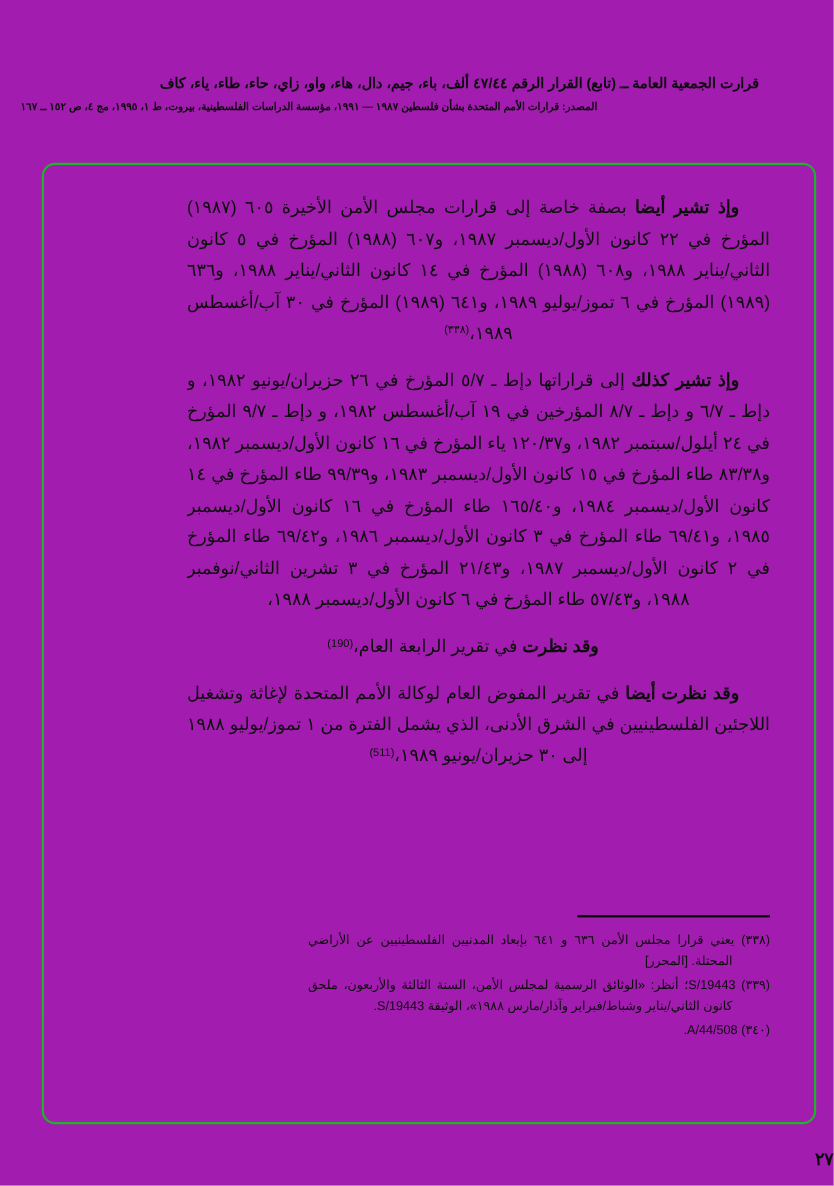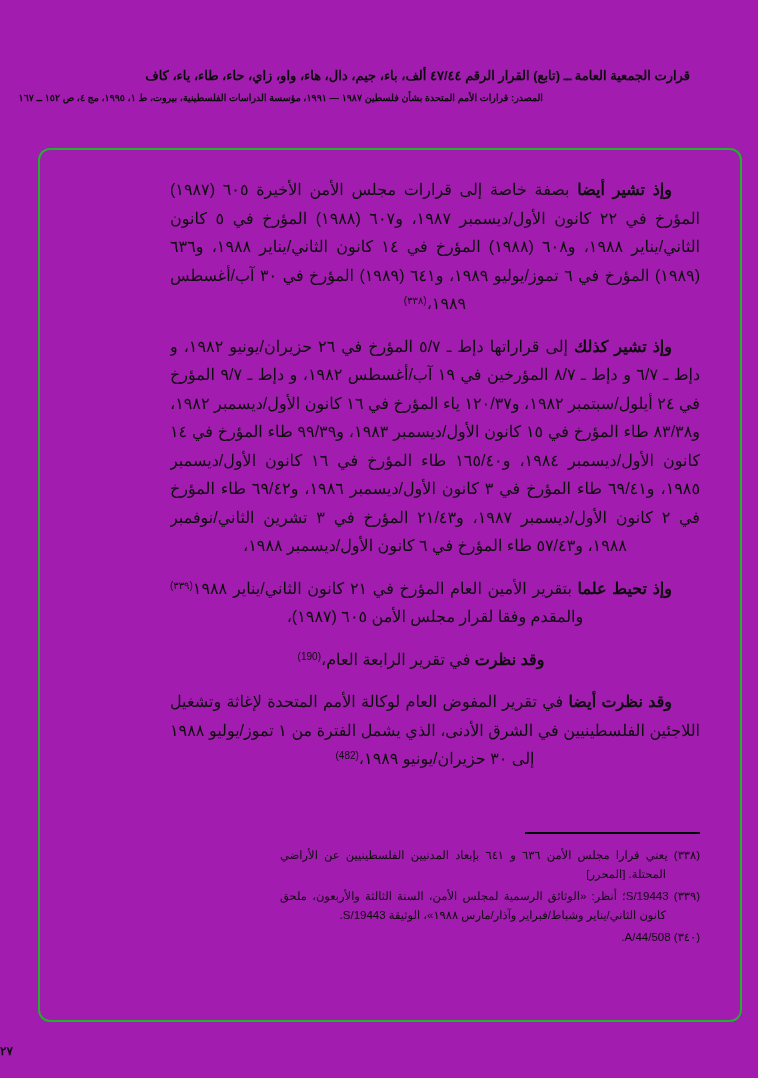--- a/index.html
+++ b/index.html
@@ -62,41 +62,40 @@
     font-size:11.5px;
     line-height:18.5px;
     text-align:justify;
     padding-right:34px;
     text-indent:-34px;
     color:#0d0d0d;
   }
   
   .page-num{
     position:absolute;top:1044px;left:0;right:0;
-    text-align:left;font-weight:bold;font-size:12px;color:#0b0b0b;
+    text-align:right;font-weight:bold;font-size:16px;color:#0b0b0b;
   }
 </style>
 </head>
 <body>
 
 <div class="page">
 
   <div class="header">
     <div class="header-line1">قرارت الجمعية العامة ــ (تابع) القرار الرقم ٤٧/٤٤ ألف، باء، جيم، دال، هاء، واو، زاي، حاء، طاء، ياء، كاف</div>
     <div class="header-line2">المصدر: قرارات الأمم المتحدة بشأن فلسطين ١٩٨٧ — ١٩٩١، مؤسسة الدراسات الفلسطينية، بيروت، ط ١، ١٩٩٥، مج ٤، ص ١٥٢ ــ ١٦٧</div>
   </div>
 
   <div class="green-box" style="border-color: rgb(30, 179, 42);">
     <div class="box-content">
       <div class="body-col">
           <p class="para"><span class="bold">وإذ تشير أيضا</span><span> بصفة خاصة إلى قرارات مجلس الأمن الأخيرة ٦٠٥ (١٩٨٧) المؤرخ في ٢٢ كانون الأول/ديسمبر ١٩٨٧، و٦٠٧ (١٩٨٨) المؤرخ في ٥ كانون الثاني/يناير ١٩٨٨، و٦٠٨ (١٩٨٨) المؤرخ في ١٤ كانون الثاني/يناير ١٩٨٨، و٦٣٦ (١٩٨٩) المؤرخ في ٦ تموز/يوليو ١٩٨٩، و٦٤١ (١٩٨٩) المؤرخ في ٣٠ آب/أغسطس ١٩٨٩،</span><sup>(٣٣٨)</sup></p>
           <p class="para"><span class="bold">وإذ تشير كذلك</span><span> إلى قراراتها دإط ـ ٥/٧ المؤرخ في ٢٦ حزيران/يونيو ١٩٨٢، و دإط ـ ٦/٧ و دإط ـ ٨/٧ المؤرخين في ١٩ آب/أغسطس ١٩٨٢، و دإط ـ ٩/٧ المؤرخ في ٢٤ أيلول/سبتمبر ١٩٨٢، و١٢٠/٣٧ ياء المؤرخ في ١٦ كانون الأول/ديسمبر ١٩٨٢، و٨٣/٣٨ طاء المؤرخ في ١٥ كانون الأول/ديسمبر ١٩٨٣، و٩٩/٣٩ طاء المؤرخ في ١٤ كانون الأول/ديسمبر ١٩٨٤، و١٦٥/٤٠ طاء المؤرخ في ١٦ كانون الأول/ديسمبر ١٩٨٥، و٦٩/٤١ طاء المؤرخ في ٣ كانون الأول/ديسمبر ١٩٨٦، و٦٩/٤٢ طاء المؤرخ في ٢ كانون الأول/ديسمبر ١٩٨٧، و٢١/٤٣ المؤرخ في ٣ تشرين الثاني/نوفمبر ١٩٨٨، و٥٧/٤٣ طاء المؤرخ في ٦ كانون الأول/ديسمبر ١٩٨٨،</span></p>
-          <p class="para"><span class="bold">وإذ تحيط علما</span><span> بتقرير الأمين العام المؤرخ في ٢١ كانون الثاني/يناير ١٩٨٨</span><sup>(٣٣٩)</sup><span> والمقدم وفقا لقرار مجلس الأمن ٦٠٥ (١٩٨٧)،</span></p>
           <p class="para"><span class="bold">وقد نظرت</span><span> في تقرير الرابعة العام،</span><sup>(190)</sup></p>
-          <p class="para"><span class="bold">وقد نظرت أيضا</span><span> في تقرير المفوض العام لوكالة الأمم المتحدة لإغاثة وتشغيل اللاجئين الفلسطينيين في الشرق الأدنى، الذي يشمل الفترة من ١ تموز/يوليو ١٩٨٨ إلى ٣٠ حزيران/يونيو ١٩٨٩،</span><sup>(482)</sup></p>
+          <p class="para"><span class="bold">وقد نظرت أيضا</span><span> في تقرير المفوض العام لوكالة الأمم المتحدة لإغاثة وتشغيل اللاجئين الفلسطينيين في الشرق الأدنى، الذي يشمل الفترة من ١ تموز/يوليو ١٩٨٨ إلى ٣٠ حزيران/يونيو ١٩٨٩،</span><sup>(511)</sup></p>
         </div>
       <div class="fn-sep"></div>
       <div class="fn-col">
           <p class="fn">(٣٣٨) يعني قرارا مجلس الأمن ٦٣٦ و ٦٤١ بإبعاد المدنيين الفلسطينيين عن الأراضي المحتلة. [المحرر]</p>
           <p class="fn">(٣٣٩) S/19443؛ أنظر: «الوثائق الرسمية لمجلس الأمن، السنة الثالثة والأربعون، ملحق كانون الثاني/يناير وشباط/فبراير وآذار/مارس ١٩٨٨»، الوثيقة S/19443.</p>
           <p class="fn">(٣٤٠) A/44/508.</p>
         </div>
     </div>
   </div>
 

